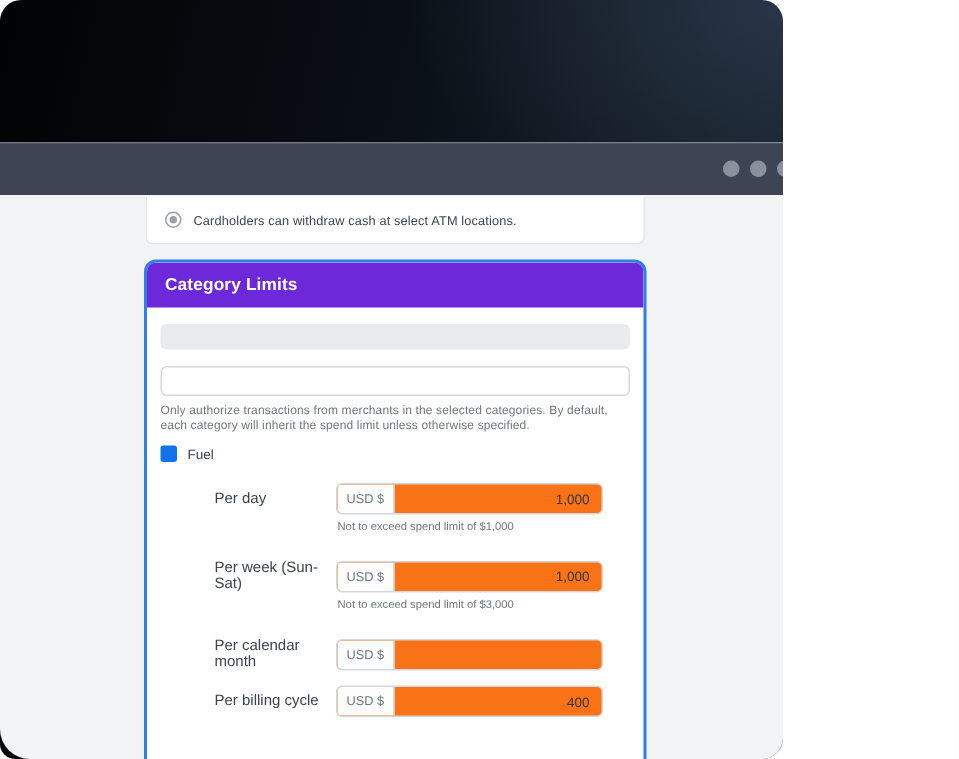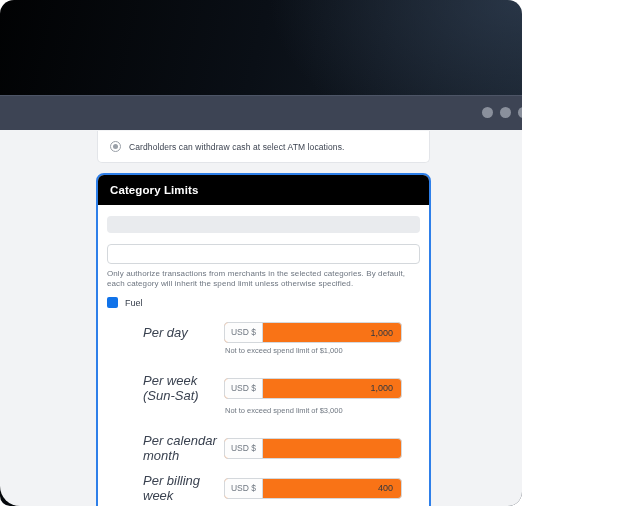--- a/index.html
+++ b/index.html
@@ -44,21 +44,21 @@
     margin:-2.5px 0 0 -2.5px; border-radius:50%; background:#9aa0a8;
   }
   .notice-text { font-size:8.5px; color:#3c4350; letter-spacing:.1px; }
   
   .panel {
     position:absolute; left:96px; top:78px; width:335px; height:440px;
     background:#ffffff; border:2px solid #2e7fe9; border-radius:8px;
     overflow:hidden;
   }
   .panel-header {
-    height:30px; background:#000000; display:flex; align-items:center;
+    height:30px; background:#6d28d9; display:flex; align-items:center;
     padding:0 12px;
   }
   .panel-title { color:#ffffff; font-size:11.5px; font-weight:bold; letter-spacing:.1px; }
   .panel-body { padding:11px 9px 0 9px; }
   .skeleton-bar { height:17px; background:#e9ebee; border-radius:4px; }
   .category-input {
     margin-top:11px; width:100%; height:20px; background:#ffffff;
     border:1px solid #d4d8dc; border-radius:4px; font-size:9px; padding:0 7px;
     color:#333b48; outline:none; display:block;
     font-family:"Liberation Sans", sans-serif;
@@ -74,21 +74,21 @@
   .check-label { font-size:9px; color:#353d4a; }
   .check-label.bold { font-weight:normal; }
   .clear-limits {
     margin-left:auto; font-size:6.5px; font-weight:bold; letter-spacing:.5px;
     color:#1173e9; cursor:pointer;
   }
   .limit-rows { margin:14px 0 0 36px; }
   .limit-row { display:grid; grid-template-columns:81px 178px; align-items:center; }
   .limit-row + .limit-row { margin-top:10px; }
   .limit-row.noted { margin-bottom:0; }
-  .limit-label { font-size:13px; color:#3a4250;font-style:italic; }
+  .limit-label { font-size:10px; color:#3a4250; }
   .input-group {
     display:flex; align-items:center; height:21px;
     border:1px solid #d4d8dc; border-radius:4px; background:#f97316; overflow:hidden;
   }
   .currency-prefix {
     width:38px; text-align:center; font-size:8.5px; color:#6f7781;
     border-right:1px solid #d4d8dc; align-self:stretch; line-height:19px; flex:0 0 auto;
     background:#fdfdfd;
   }
   .amount-input {
@@ -157,21 +157,21 @@
               </div>
               <div class="limit-note">Not to exceed spend limit of $3,000</div>
             </div>
             <div class="limit-row">
               <div class="limit-label">Per calendar month</div>
               <div class="input-group">
                 <span class="currency-prefix">USD $</span>
               </div>
             </div>
             <div class="limit-row">
-              <div class="limit-label">Per billing week</div>
+              <div class="limit-label">Per billing cycle</div>
               <div class="input-group">
                 <span class="currency-prefix">USD $</span>
                 <input class="amount-input" value="400" style="">
               </div>
             </div>
           </div>
       </div>
     </div>
 
   </div>

